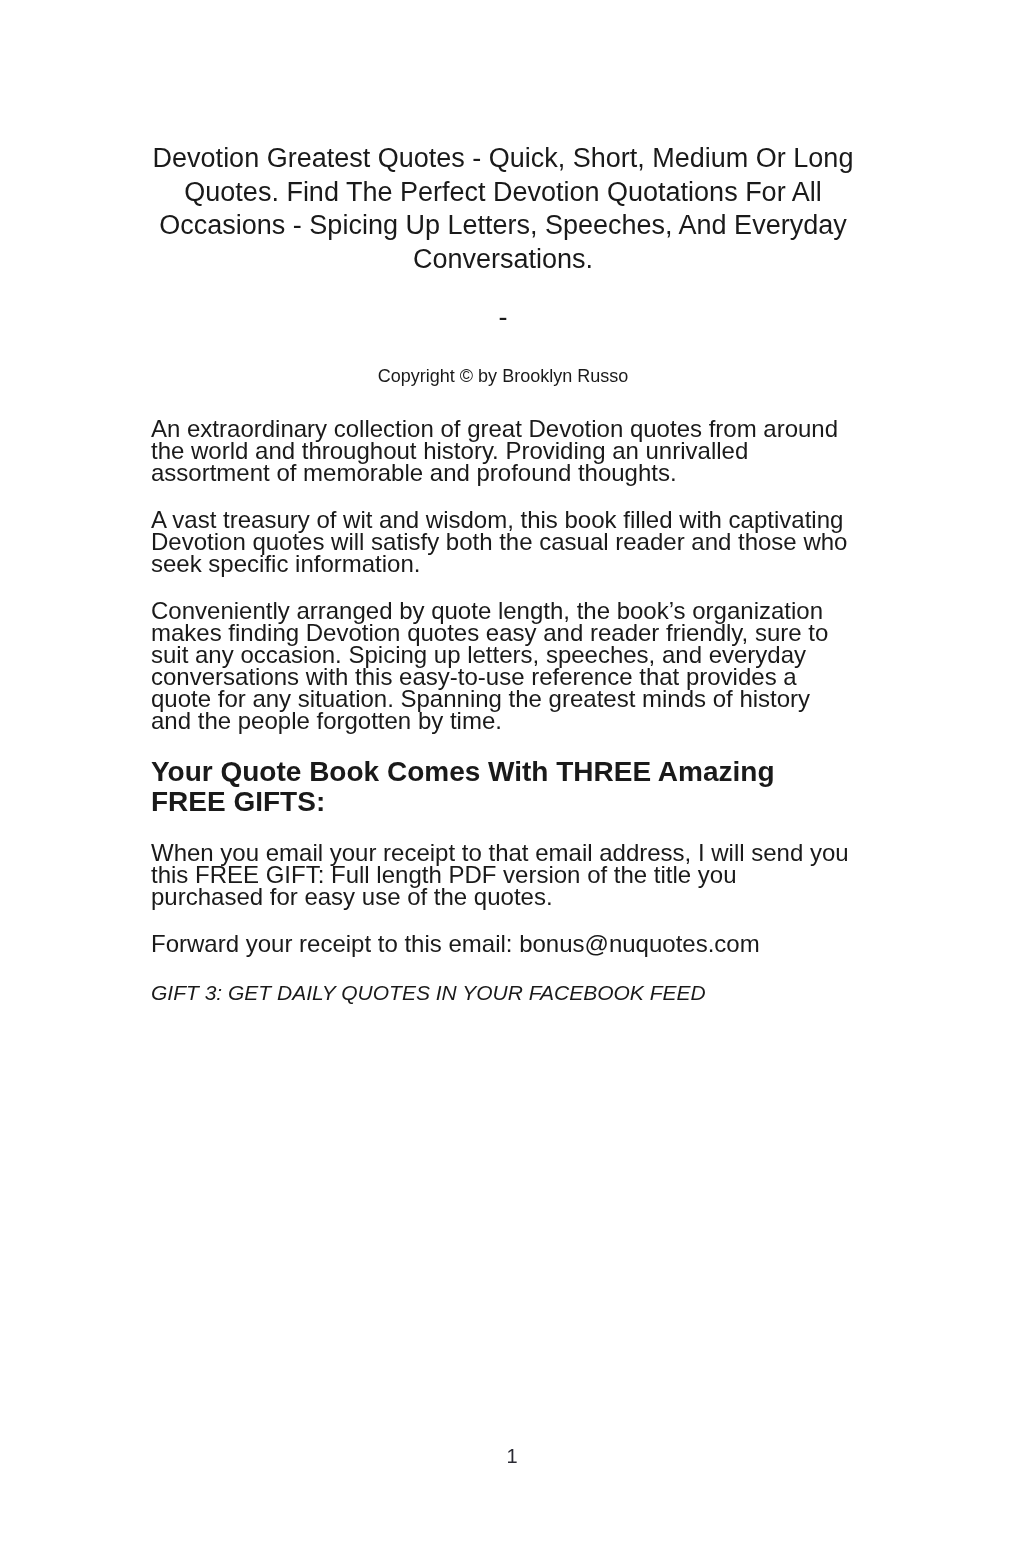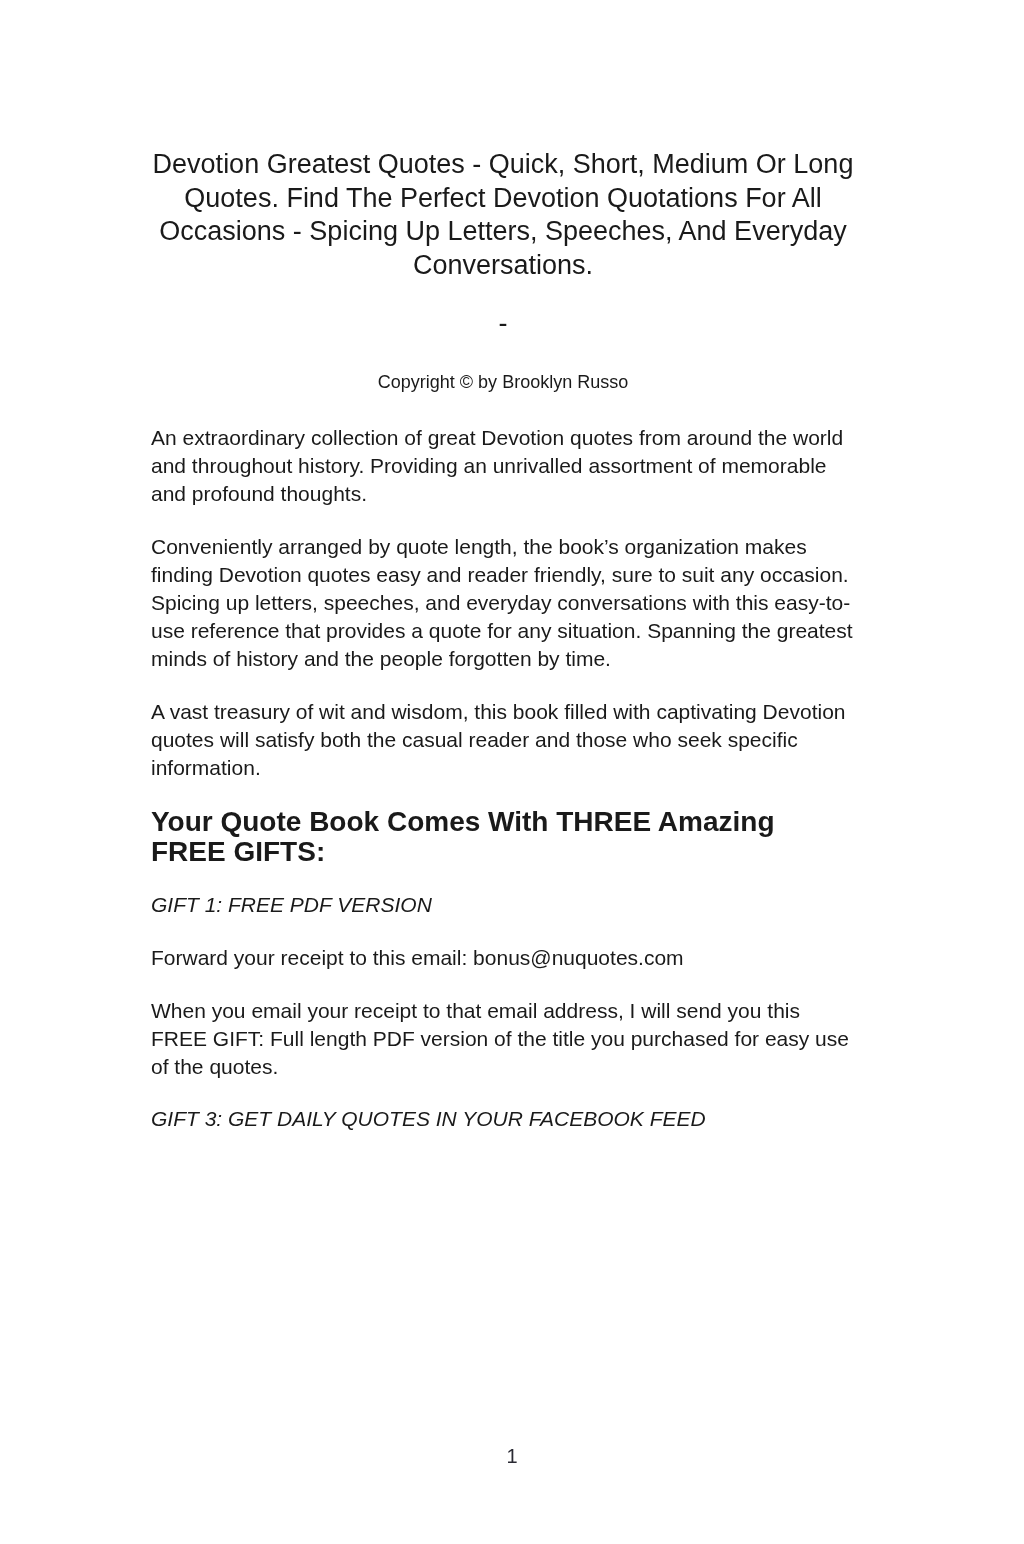--- a/index.html
+++ b/index.html
@@ -16,42 +16,42 @@
     color: #1a1a1a;
     overflow: hidden;
   }
   .content {
     position: absolute;
     left: 151px;
     top: 138px;
     width: 704px;
   }
   .content p, .content h1, .content h2, .content h3 {
-    margin: 10px 0 25px 0;
+    margin: 4px 0 25px 0;
     padding: 0;
   }
   .title {
     font-size: 27px;
     line-height: 33.5px;
     font-weight: 400;
     text-align: center;
   }
   .dash {
     font-size: 27px;
     line-height: 33.5px;
     text-align: center;
   }
   .copyright {
     font-size: 18px;
     line-height: 33.5px;
     text-align: center;
   }
   .body-par {
-    font-size: 21px;
-    line-height: 28px;
+    font-size: 24px;
+    line-height: 22px;
   }
   .gifts-heading {
     font-size: 28px;
     line-height: 30px;
     font-weight: 700;
   }
   .gift-heading {
     font-size: 21px;
     line-height: 26.5px;
     font-style: italic;
@@ -75,31 +75,30 @@
   <div class="content">
 
     <h1 class="title">Devotion Greatest Quotes - Quick, Short, Medium Or Long Quotes. Find The Perfect Devotion Quotations For All Occasions - Spicing Up Letters, Speeches, And Everyday Conversations.</h1>
 
     <p class="dash">-</p>
 
     <p class="copyright">Copyright © by Brooklyn Russo</p>
 
     <p class="body-par">An extraordinary collection of great Devotion quotes from around the world and throughout history. Providing an unrivalled assortment of memorable and profound thoughts.</p>
 
+    <p class="body-par">A vast treasury of wit and wisdom, this book filled with captivating Devotion quotes will satisfy both the casual reader and those who seek specific information.</p>
+
     <p class="body-par">Conveniently arranged by quote length, the book’s organization makes finding Devotion quotes easy and reader friendly, sure to suit any occasion. Spicing up letters, speeches, and everyday conversations with this easy-to-use reference that provides a quote for any situation. Spanning the greatest minds of history and the people forgotten by time.</p>
-
-    <p class="body-par">A vast treasury of wit and wisdom, this book filled with captivating Devotion quotes will satisfy both the casual reader and those who seek specific information.</p>
 
     <h2 class="gifts-heading">Your Quote Book Comes With THREE Amazing FREE GIFTS:</h2>
 
-    <h3 class="gift-heading">GIFT 1: FREE PDF VERSION</h3>
+
+    <p class="body-par">When you email your receipt to that email address, I will send you this FREE GIFT: Full length PDF version of the title you purchased for easy use of the quotes.</p>
 
     <p class="body-par">Forward your receipt to this email: bonus@nuquotes.com</p>
-
-    <p class="body-par">When you email your receipt to that email address, I will send you this FREE GIFT: Full length PDF version of the title you purchased for easy use of the quotes.</p>
 
 
 
     <h3 class="gift-heading">GIFT 3: GET DAILY QUOTES IN YOUR FACEBOOK FEED</h3>
 
 
 
   </div>
 
   <div class="page-number">1</div>

